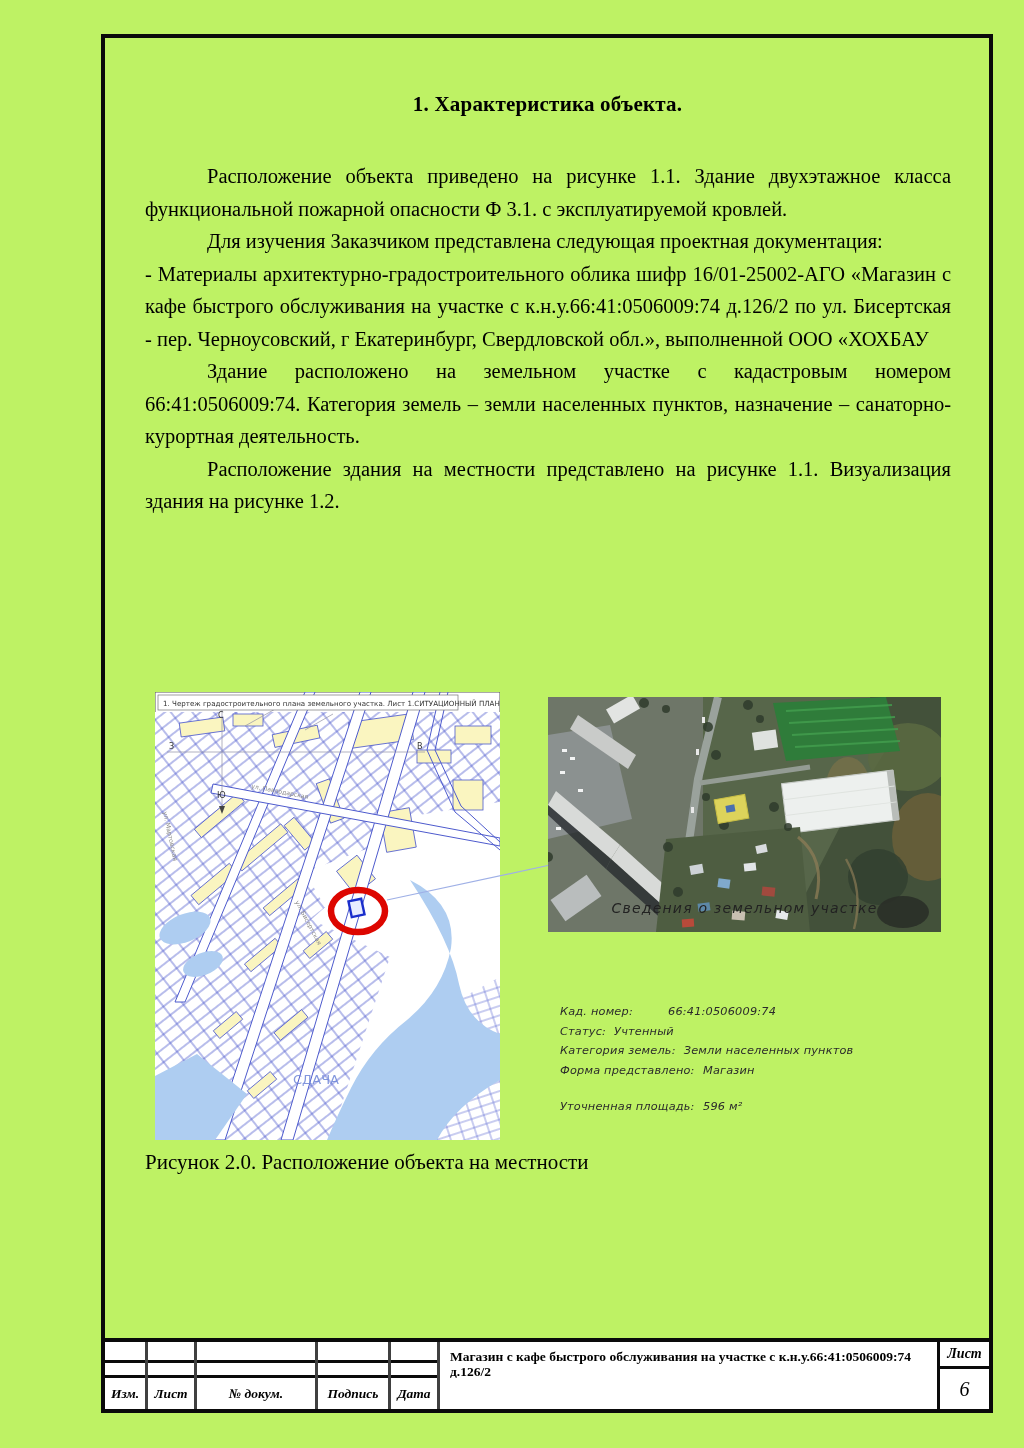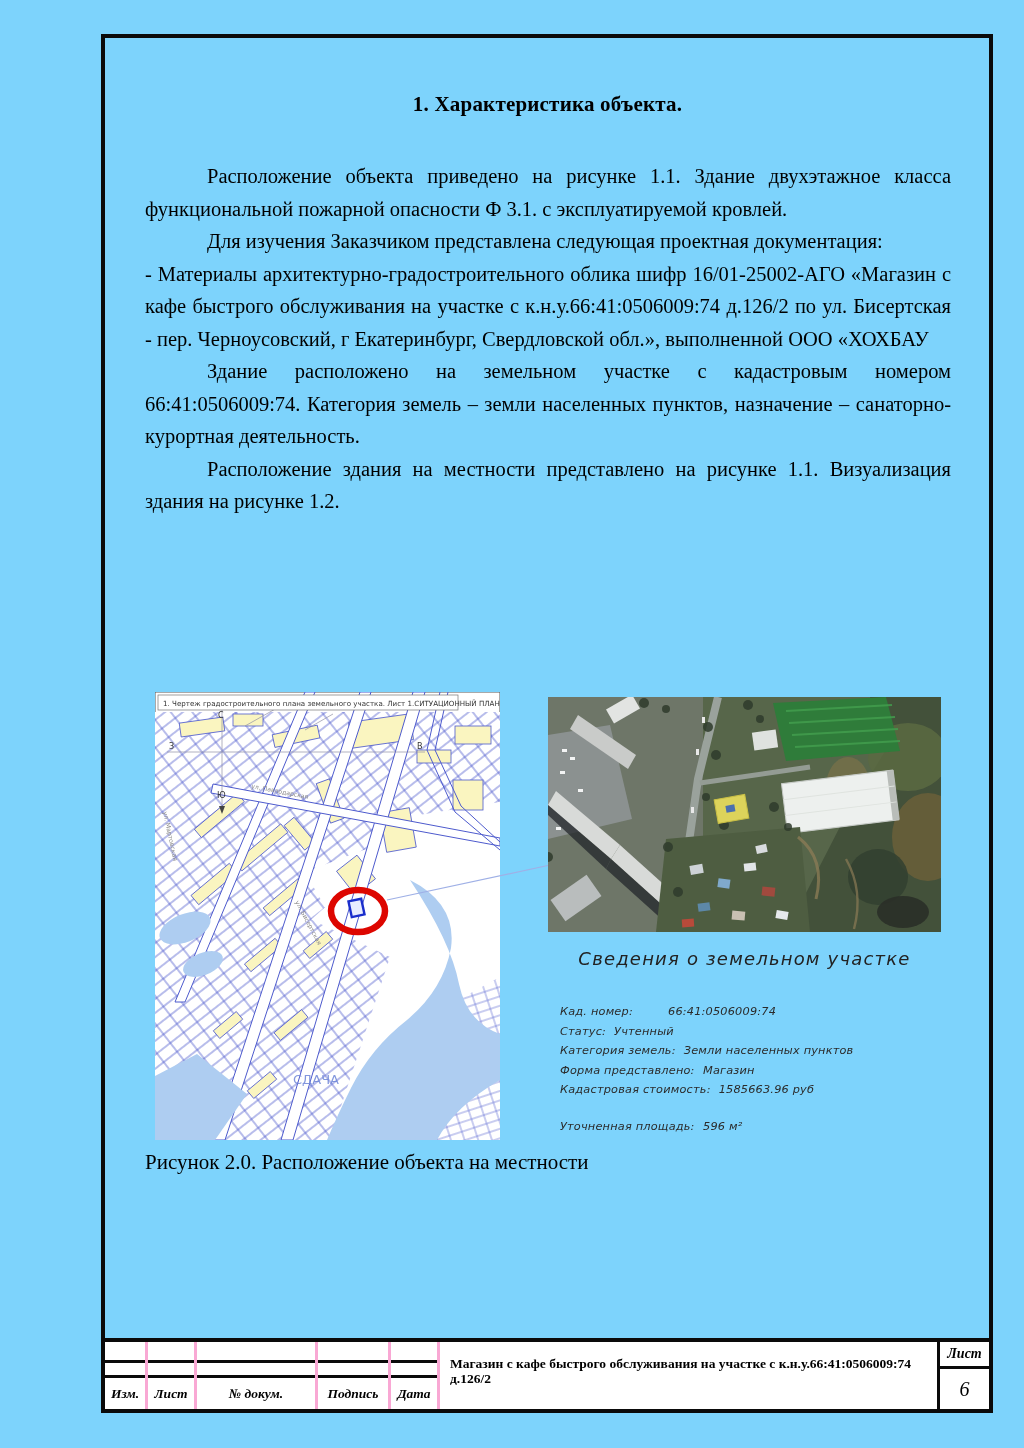--- a/index.html
+++ b/index.html
@@ -1,56 +1,56 @@
 <!DOCTYPE html>
 <html><head>
 <meta charset="utf-8">
 <style>
   html,body{margin:0;padding:0;background:#ffffff;}
-  .page{position:relative;width:1024px;height:1448px;background:#7dd3fc;overflow:hidden;
+  .page{position:relative;width:1024px;height:1448px;background:#bef264;overflow:hidden;
         font-family:"Liberation Serif",serif;color:#000;}
   .frame{position:absolute;left:101px;top:34px;width:892px;height:1379px;
          border:4px solid #0a0a0a;box-sizing:border-box;}
   .doc-heading{position:absolute;left:145px;top:92px;width:805px;text-align:center;
          font-size:21px;font-weight:bold;letter-spacing:.2px;}
   .body-text{position:absolute;left:145px;top:160px;width:806px;font-size:20.5px;
          line-height:32.5px;text-align:justify;}
   .body-text p{margin:0;}
   .body-text p.indent{text-indent:62px;}
 
   
   .map-svg{position:absolute;left:155px;top:692px;width:345px;height:448px;}
   .sat-svg{position:absolute;left:548px;top:697px;width:393px;height:235px;}
   .leader-svg{position:absolute;left:383px;top:858px;width:170px;height:50px;}
 
-  .land-heading{position:absolute;left:548px;top:948px;width:393px;text-align:center;
-         font-family:"DejaVu Sans",sans-serif;font-style:italic;font-size:18px;
+  .land-heading{position:absolute;left:548px;top:900px;width:393px;text-align:center;
+         font-family:"DejaVu Sans",sans-serif;font-style:italic;font-size:14px;
          letter-spacing:1.2px;color:#222;}
   .land-rows{position:absolute;left:560px;top:1002px;width:392px;
          font-family:"DejaVu Sans",sans-serif;font-style:italic;font-size:11.3px;
          line-height:19.5px;letter-spacing:.2px;color:#2b2b2b;}
   .land-rows .lbl{display:inline-block;margin-right:8px;}
   .land-rows .r0 .lbl{min-width:100px;font-style:italic;}
   .land-rows .r2 .lbl{min-width:50px;}
   .land-rows .r4 .lbl{min-width:135px;}
   .land-rows .r5 .lbl{min-width:135px;}
   .land-rows .r6 .lbl{min-width:135px;margin-top:17px;}
 
   .fig-caption{position:absolute;left:145px;top:1150px;width:700px;font-size:21px;}
 
   
   .tblock{position:absolute;left:101px;top:1338px;width:892px;height:75px;box-sizing:border-box;
           border:4px solid #0a0a0a;display:flex;background:#fff;}
-  .tb-col{border-right:3px solid #f9a8d4;display:flex;flex-direction:column;}
+  .tb-col{border-right:3px solid #404040;display:flex;flex-direction:column;}
   .tb-cell{box-sizing:border-box;}
   .tb-r1{height:21px;border-bottom:3px solid #0a0a0a;}
   .tb-r2{height:15px;border-bottom:3px solid #0a0a0a;}
   .tb-r3{flex:1;display:flex;align-items:center;justify-content:center;
          font-style:italic;font-size:13.5px;font-weight:600;}
-  .tb-mid{flex:1;border-right:3px solid #0a0a0a;padding:14px 6px 0 10px;box-sizing:border-box;
+  .tb-mid{flex:1;border-right:3px solid #0a0a0a;padding:7px 6px 0 10px;box-sizing:border-box;
          font-size:13.5px;font-weight:600;line-height:15px;}
   .tb-right{width:49px;display:flex;flex-direction:column;}
   .tb-sheet-lbl{height:24px;border-bottom:3px solid #0a0a0a;display:flex;align-items:center;
          justify-content:center;font-style:italic;font-size:14px;font-weight:600;}
   .tb-sheet-num{flex:1;display:flex;align-items:center;justify-content:center;
          font-style:italic;font-size:20px;}
 </style>
 </head>
 <body>
 
@@ -253,21 +253,20 @@
     </g>
   </svg>
 
   <div class="land-heading">Сведения о земельном участке</div>
 
   <div class="land-rows">
     <div class="r0"><span class="lbl">Кад. номер:</span><span>66:41:0506009:74</span></div>
     <div class="r1"><span class="lbl">Статус:</span><span>Учтенный</span></div>
     <div class="r3"><span class="lbl">Категория земель:</span><span>Земли населенных пунктов</span></div>
     <div class="r4"><span class="lbl">Форма представлено:</span><span>Магазин</span></div>
-    <div class="r5"><span class="lbl">Кадастровая стоимость:</span><span>1585663.96 руб</span></div>
     <div class="r6"><span class="lbl">Уточненная площадь:</span><span>596 м²</span></div>
   </div>
 
   <div class="fig-caption">Рисунок 2.0. Расположение объекта на местности</div>
 
   <div class="tblock">
     <div class="tb-col" style="width:40px">
       <div class="tb-cell tb-r1"></div>
         <div class="tb-cell tb-r2"></div>
       <div class="tb-cell tb-r3">Изм.</div>

